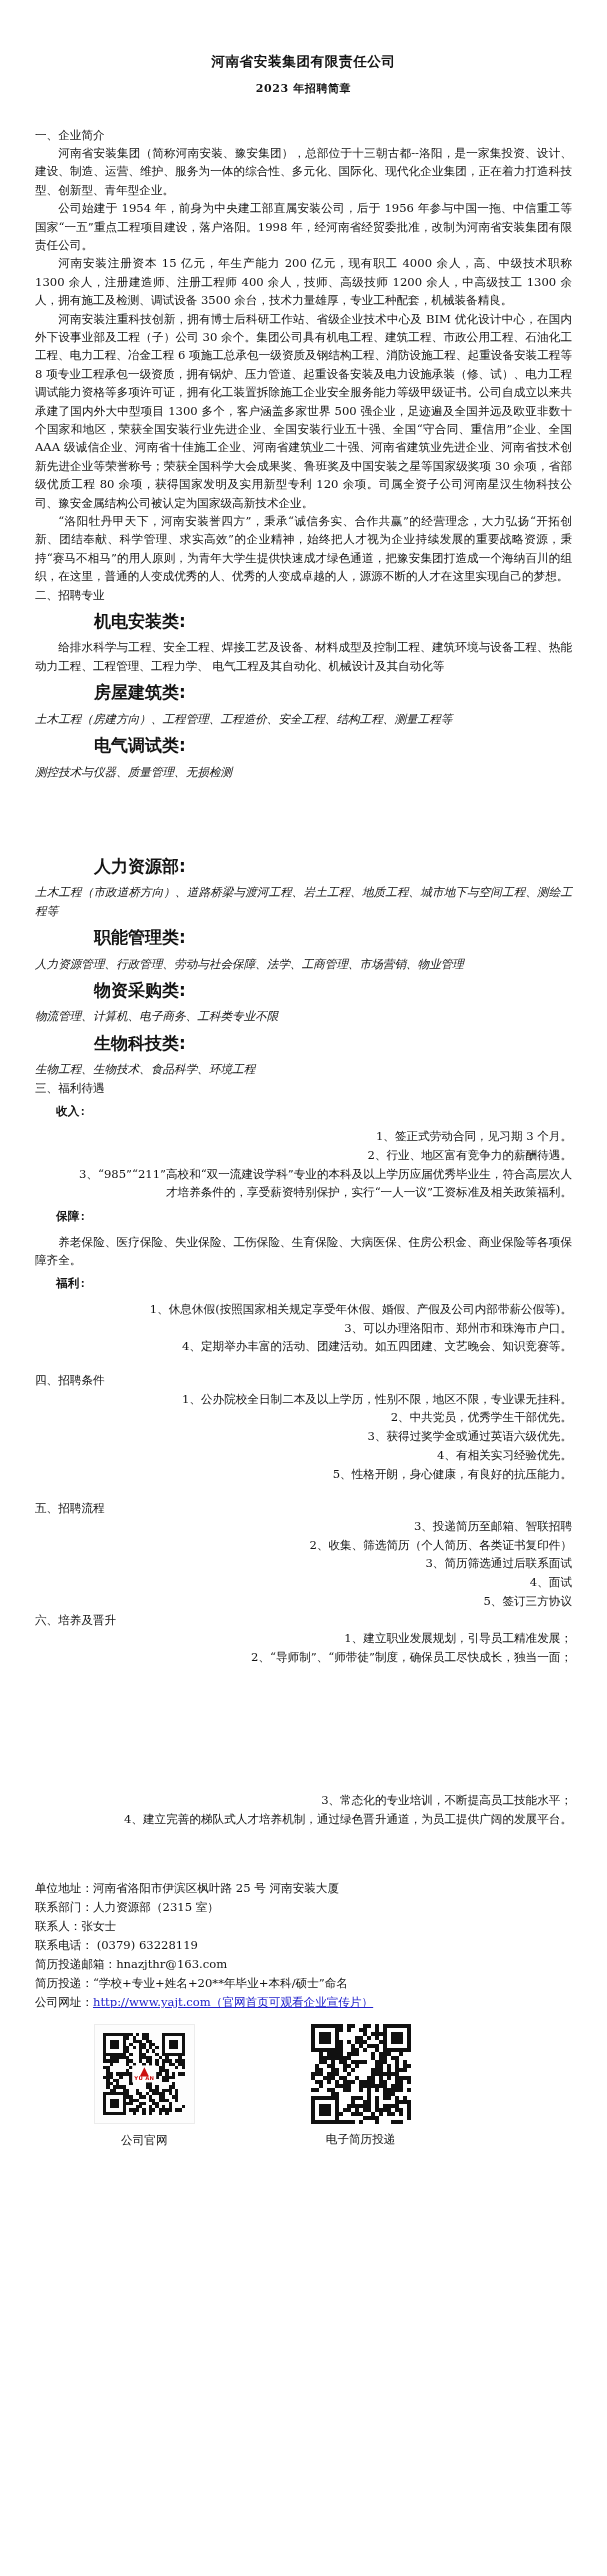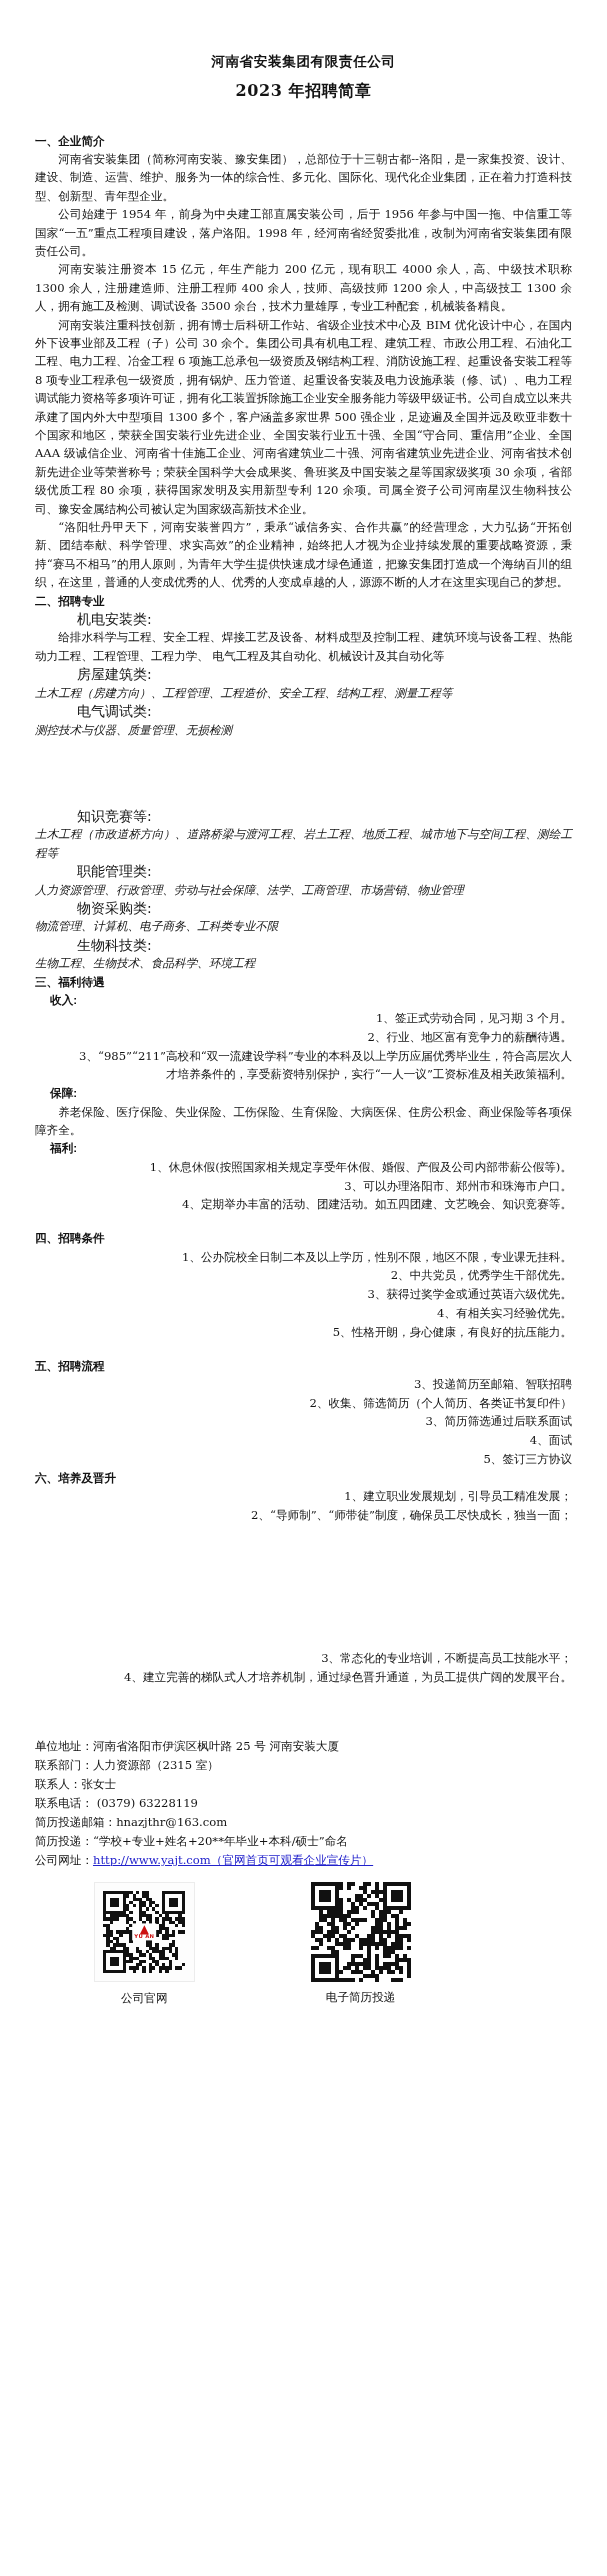--- a/index.html
+++ b/index.html
@@ -3,32 +3,32 @@
 <meta charset="utf-8">
 <style>
   html,body{margin:0;padding:0;}
   body{
     width:607px;height:2576px;overflow:hidden;background:#ffffff;
     font-family:"DejaVu Serif","Liberation Serif",serif;
     color:#141414;
   }
   .doc{padding:53px 21px 0 35px;width:537px;}
   .title1{font-size:13.6px;font-weight:bold;text-align:center;margin:0 0 9.5px 0;letter-spacing:0.6px;}
-  .title2{font-size:16px;font-weight:bold;text-align:center;margin:0 0 30px 0;letter-spacing:0.6px;}
+  .title2{font-size:11px;font-weight:bold;text-align:center;margin:0 0 30px 0;letter-spacing:0.6px;}
   .sec-heading{
     font-family:"DejaVu Sans","Liberation Sans",sans-serif;
-    font-weight:bold;font-size:11.6px;line-height:18.4px;margin:0;
+    font-weight:normal;font-size:11.6px;line-height:18.4px;margin:0;
   }
   .sub-heading{
     font-family:"DejaVu Sans","Liberation Sans",sans-serif;
-    font-weight:normal;font-size:14px;line-height:18.4px;margin:0;text-indent:3em;
+    font-weight:bold;font-size:17px;line-height:18.4px;margin:8px;text-indent:3em;
   }
   .mini-heading{
-    font-family:Liberation Sans, sans-serif;
-    font-weight:bold;font-size:11.6px;line-height:18.4px;margin:0;text-indent:1.3em;
+    font-family:Liberation Mono, monospace;
+    font-weight:bold;font-size:11.6px;line-height:18.4px;margin:6px;text-indent:1.3em;
   }
   .para{font-size:11.6px;line-height:18.4px;margin:0;text-indent:2em;text-align:justify;}
   .plain{font-size:11.6px;line-height:18.4px;margin:0;text-align:justify;font-style:italic;}
   .item{font-size:11.6px;line-height:18.7px;margin:0;text-indent:3.5em;text-align:right;}
   .contact-line{font-size:11.6px;line-height:19px;margin:0;}
   .link{color:#2222cc;text-decoration:underline;cursor:pointer;}
   .spacer-p1{height:68px;}
   .spacer-p2{height:125px;}
   .spacer-p3{height:50px;}
   .gap-sm{height:15.4px;}
@@ -70,21 +70,21 @@
 
   <p class="sub-heading">机电安装类:</p>
   <p class="para">给排水科学与工程、安全工程、焊接工艺及设备、材料成型及控制工程、建筑环境与设备工程、热能动力工程、工程管理、工程力学、 电气工程及其自动化、机械设计及其自动化等</p>
   <p class="sub-heading">房屋建筑类:</p>
   <p class="plain">土木工程（房建方向）、工程管理、工程造价、安全工程、结构工程、测量工程等</p>
   <p class="sub-heading">电气调试类:</p>
   <p class="plain">测控技术与仪器、质量管理、无损检测</p>
 
   <div class="spacer-p1"></div>
 
-  <p class="sub-heading">知识竞赛等:</p>
+  <p class="sub-heading">人力资源部:</p>
   <p class="plain">土木工程（市政道桥方向）、道路桥梁与渡河工程、岩土工程、地质工程、城市地下与空间工程、测绘工程等</p>
   <p class="sub-heading">职能管理类:</p>
   <p class="plain">人力资源管理、行政管理、劳动与社会保障、法学、工商管理、市场营销、物业管理</p>
   <p class="sub-heading">物资采购类:</p>
   <p class="plain">物流管理、计算机、电子商务、工科类专业不限</p>
   <p class="sub-heading">生物科技类:</p>
   <p class="plain">生物工程、生物技术、食品科学、环境工程</p>
 
   <p class="sec-heading">三、福利待遇</p>
   <p class="mini-heading">收入:</p>

